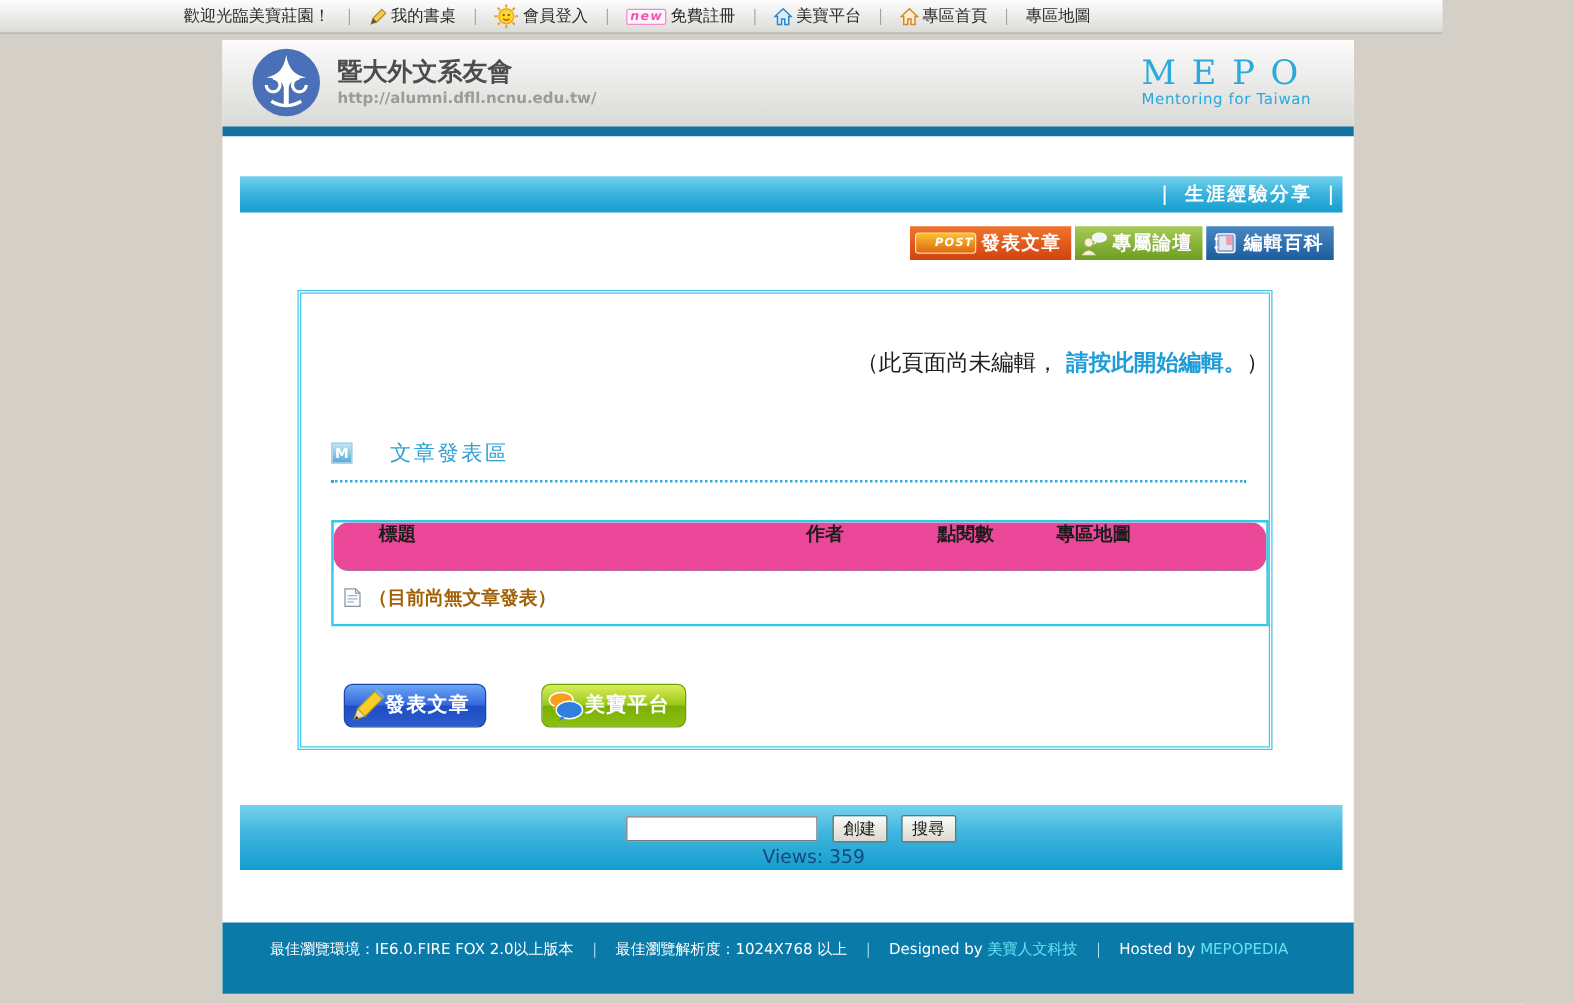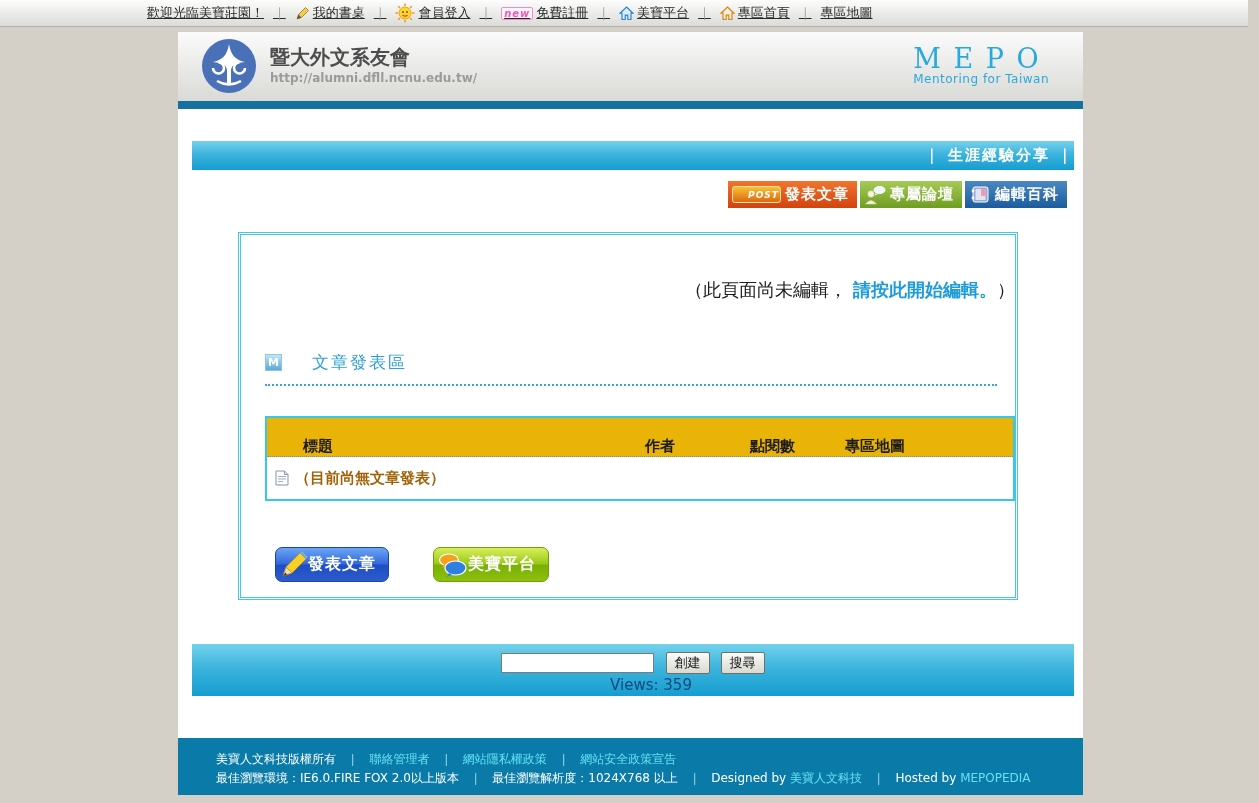--- a/index.html
+++ b/index.html
@@ -3,26 +3,26 @@
 <meta charset="utf-8">
 <style>
   html,body{margin:0;padding:0;}
   body{
     width:1259px;height:803px;position:relative;overflow:hidden;
     background:#d4d0c8;
     font-family:"DejaVu Sans","Liberation Sans",sans-serif;
   }
   
   .topbar{
-    position:absolute;top:0;left:0;width:1248px;height:27px;
+    position:absolute;top:0;left:0;width:1154px;height:27px;
     background:linear-gradient(#fdfdfd,#dbdbd8);
     border-bottom:1px solid #b2b2ae;
     display:flex;align-items:center;
     font-size:13px;color:#2a2a2a;
-    padding-left:147px;box-sizing:border-box;white-space:nowrap;text-decoration:underline;
+    padding-left:147px;box-sizing:border-box;white-space:nowrap;
   }
   .tb-item{display:inline-flex;align-items:center;gap:3px;color:#2a2a2a;text-decoration:none;cursor:pointer;}
   .tb-sep{color:#9a9a96;margin:0 9px;}
   .new-badge{
     font-size:10px;font-weight:bold;color:#f255b8;background:#fff6fb;
     border:1px solid #f08ccd;padding:0 2px;line-height:11px;border-radius:2px;
     font-style:italic;letter-spacing:1px;
   }
   
   .page{
@@ -85,23 +85,23 @@
     border:1px solid #8ec6e2;box-sizing:border-box;
     color:#ffffff;font-weight:bold;font-size:11px;
     display:flex;align-items:center;justify-content:center;
   }
   .sec-title{font-size:17px;color:#2f9fd4;letter-spacing:2px;}
   .post-table{
     margin:30px 0 0 24px;width:calc(100% - 24px);box-sizing:border-box;
     border:2px solid #35c8e8;
   }
   .pt-head{
-    display:flex;align-items:flex-end;height:38px;
-    background:#eab308;border-bottom:1px dotted #7d93a5;
-    font-weight:bold;font-size:15px;color:#1c1c1c;
+    display:flex;align-items:flex-start;height:38px;
+    background:#ec4899;border-bottom:1px dotted #7d93a5;
+    font-weight:bold;font-size:15px;color:#1c1c1c;border-radius:12px;
   }
   .pt-col-title{width:378px;padding-left:36px;box-sizing:border-box;}
   .pt-col-author{width:105px;}
   .pt-col-views{width:95px;}
   .pt-col-time{flex:1;}
   .pt-row{
     display:flex;align-items:center;height:42px;background:#fff;
     font-weight:bold;font-size:15px;color:#a16207;padding-left:8px;
   }
   .pt-row svg{margin-right:6px;flex:0 0 auto;}
@@ -316,29 +316,20 @@
 
   <div class="search-bar">
     <input class="search-input" type="text" value="" style="">
     <button class="sys-btn">創建</button>
     <button class="sys-btn">搜尋</button>
     <div class="views">Views: 359</div>
   </div>
 
   <div class="site-footer">
     <div>
-      <span>美寶人文科技版權所有</span>
-      <span class="ft-sep">｜</span>
-      <a>聯絡管理者</a>
-      <span class="ft-sep">｜</span>
-      <a>網站隱私權政策</a>
-      <span class="ft-sep">｜</span>
-      <a>網站安全政策宣告</a>
-    </div>
-    <div>
       <span>最佳瀏覽環境：IE6.0.FIRE FOX 2.0以上版本</span>
       <span class="ft-sep">｜</span>
       <span>最佳瀏覽解析度：1024X768 以上</span>
       <span class="ft-sep">｜</span>
       <span>Designed by</span>
       <a>美寶人文科技</a>
       <span class="ft-sep">｜</span>
       <span>Hosted by</span>
       <a>MEPOPEDIA</a>
     </div>

